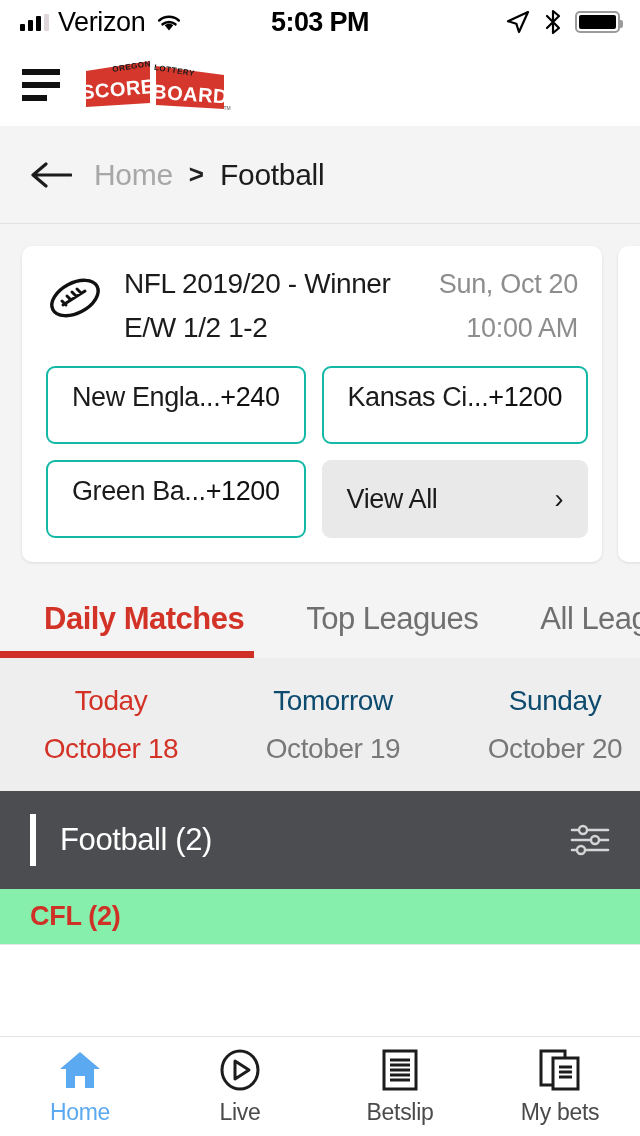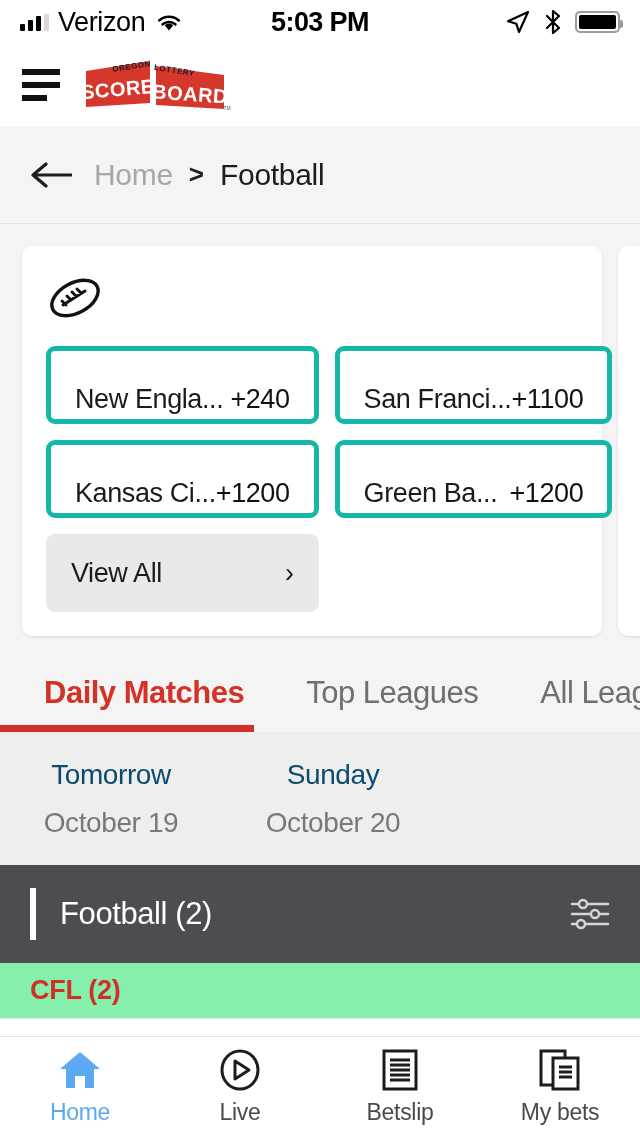--- a/index.html
+++ b/index.html
@@ -81,23 +81,23 @@
   .t-row { display:flex; justify-content:space-between; align-items:baseline; }
   .t-main { font-size:28px; color:#1b1b1b; letter-spacing:-0.4px; }
   .t-side { font-size:27px; color:#8d8d8d; letter-spacing:-0.3px; }
   .t-row + .t-row { margin-top:12px; }
 
   .odds-grid {
     margin-top:22px; display:grid; grid-template-columns:1fr 1fr;
     gap:16px;
   }
   .odd {
-    height:78px; border:5px solid #14b8a6; border-radius:9px;
-    display:flex; align-items:flex-end; justify-content:space-between;
-    padding:4px 24px; background:#fff; cursor:pointer;
+    height:78px; border:2px solid #14b8a6; border-radius:9px;
+    display:flex; align-items:flex-start; justify-content:space-between;
+    padding:14px 24px; background:#fff; cursor:pointer;
   }
   .odd-team { font-size:27px; color:#1b1b1b; letter-spacing:-0.4px;
     white-space:nowrap; overflow:hidden; }
   .odd-price { font-size:27px; font-weight:normal; color:#111; letter-spacing:-0.4px; }
   .viewall {
     height:78px; border-radius:9px; background:#e9e9e9; border:1px solid #e9e9e9;
     display:flex; align-items:center; justify-content:space-between;
     padding:0 24px; cursor:pointer;
   }
   .viewall span { font-size:27px; color:#1b1b1b; letter-spacing:-0.4px;text-align:center; }
@@ -218,30 +218,36 @@
   </div>
 
   <div class="carousel-wrap">
     <div class="carousel">
       <div class="card">
         <div class="card-head">
           <svg class="ball" viewBox="0 0 58 52">
             <ellipse cx="29" cy="26" rx="25" ry="15" fill="none" stroke="#111" stroke-width="3.4" transform="rotate(-28 29 26)"></ellipse>
             <path d="M17 33l22-14M21 24l4 4M26 20l4 4M31 17l4 4M16 29l4 4" stroke="#111" stroke-width="3" fill="none" stroke-linecap="round"></path>
           </svg>
+          <div class="titles">
+            <div class="t-row">
+              <span class="t-main">NFL 2019/20 - Winner</span>
+              <span class="t-side">Sun, Oct 20</span>
+            </div>
+            <div class="t-row">
+              <span class="t-main">E/W 1/2 1-2</span>
+              <span class="t-side">10:00 AM</span>
+            </div>
+          </div>
         </div>
 
         <div class="odds-grid">
           <div class="odd">
             <span class="odd-team">New Engla...</span>
             <span class="odd-price">+240</span>
-          </div>
-          <div class="odd">
-            <span class="odd-team">San Franci...</span>
-            <span class="odd-price">+1100</span>
           </div>
           <div class="odd">
             <span class="odd-team">Kansas Ci...</span>
             <span class="odd-price">+1200</span>
           </div>
           <div class="odd">
             <span class="odd-team">Green Ba...</span>
             <span class="odd-price">+1200</span>
           </div>
           <div class="viewall">
@@ -255,20 +261,24 @@
   </div>
 
   <div class="tabs">
     <span class="tab active">Daily Matches</span>
     <span class="tab">Top Leagues</span>
     <span class="tab">All Leagues</span>
     <div class="tab-underline"></div>
   </div>
 
   <div class="dates">
+    <div class="date active">
+      <div class="d-day">Today</div>
+      <div class="d-date">October 18</div>
+    </div>
     <div class="date">
       <div class="d-day">Tomorrow</div>
       <div class="d-date">October 19</div>
     </div>
     <div class="date">
       <div class="d-day">Sunday</div>
       <div class="d-date">October 20</div>
     </div>
   </div>
 

